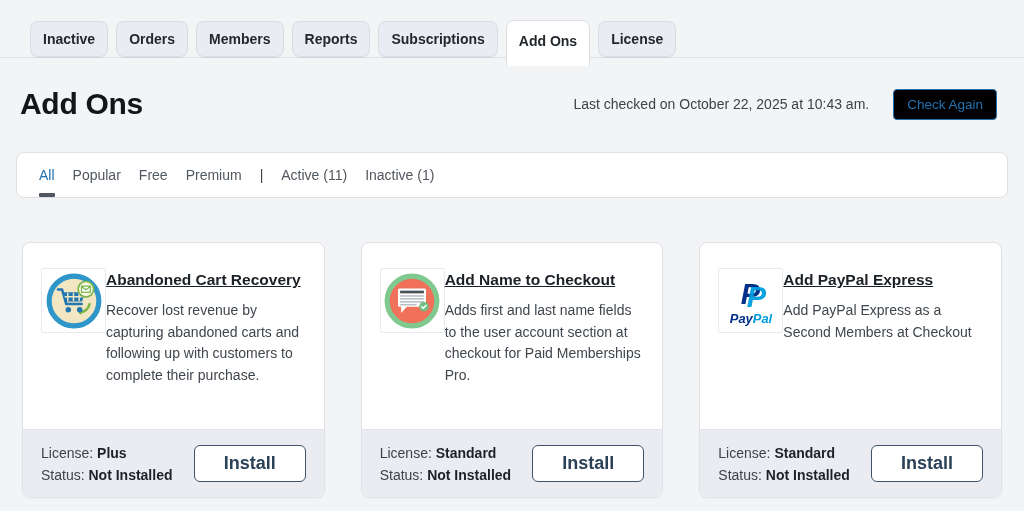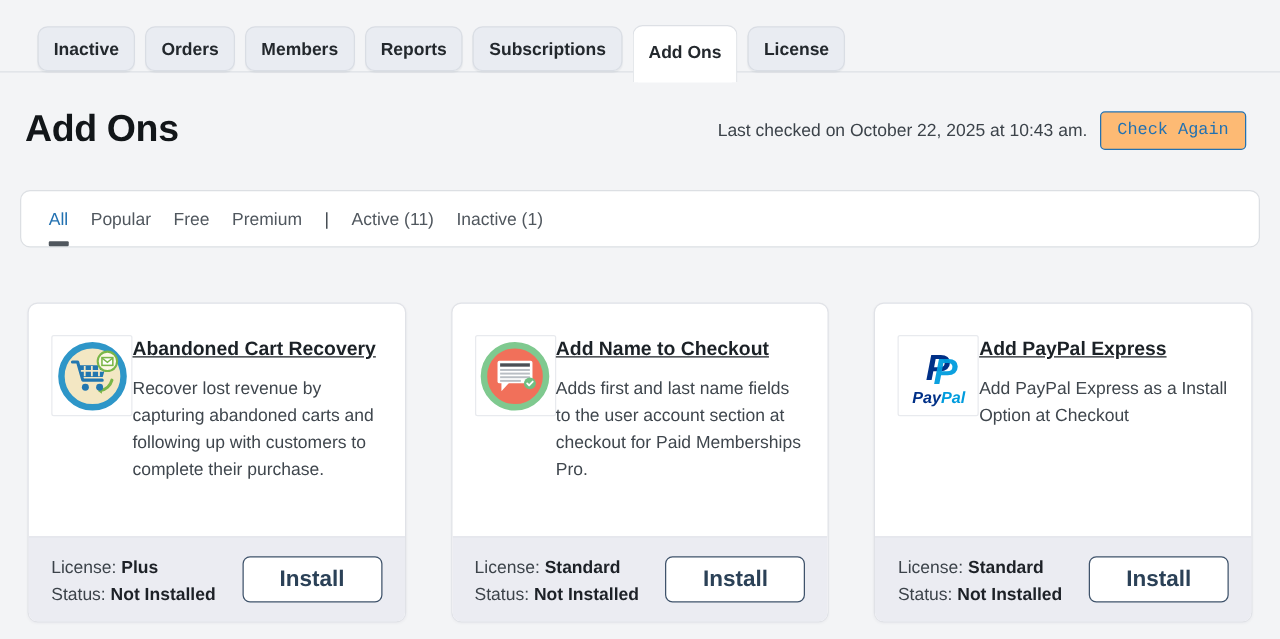--- a/index.html
+++ b/index.html
@@ -36,26 +36,26 @@
     position:relative; z-index:2;
     box-shadow:none;
   }
 
   
   .page-header {
     display:flex; justify-content:space-between; align-items:center;
     padding:0 27px 0 20px; margin-top:24px; height:44px;
   }
   .page-title { font-size:30px; font-weight:700; color:#121619; letter-spacing:-.3px; }
-  .header-right { display:flex; align-items:center; gap:10px; }
+  .header-right { display:flex; align-items:center; gap:24px; }
   .last-checked { font-size:14px; color:#3c434a; }
   .check-again-btn {
-    background:#fdba74; border:1px solid #2271b1; color:#2271b1;
+    background:#000000; border:1px solid #2271b1; color:#2271b1;
     border-radius:4px; padding:7px 13px;
-    font-size:13.5px; font-family:Liberation Mono, monospace;
+    font-size:13.5px; font-family:Liberation Sans, sans-serif;
     cursor:pointer;
   }
 
   
   .filter-bar {
     margin:26px 16px 0; height:46px;
     background:#fff; border:1px solid #dcdfe3; border-radius:8px;
     display:flex; align-items:center; gap:18px;
     padding:0 22px;
   }
@@ -229,21 +229,21 @@
     <div class="card-body">
       <div class="icon-tile">
         <svg width="58" height="58" viewBox="0 0 56 56">
           <text x="18" y="31" font-family="Liberation Sans, sans-serif" font-size="28" font-weight="bold" font-style="italic" fill="#003087">P</text>
           <text x="24" y="34" font-family="Liberation Sans, sans-serif" font-size="28" font-weight="bold" font-style="italic" fill="#009cde" opacity="0.95">P</text>
           <text x="28" y="49" text-anchor="middle" font-family="Liberation Sans, sans-serif" font-size="12.5" font-weight="bold" font-style="italic"><tspan fill="#003087">Pay</tspan><tspan fill="#009cde">Pal</tspan></text>
         </svg>
       </div>
       <div class="card-info">
         <a class="card-title">Add PayPal Express</a>
-        <p class="card-desc">Add PayPal Express as a Install Option at Checkout</p>
+        <p class="card-desc">Add PayPal Express as a Second Members at Checkout</p>
       </div>
     </div>
     <footer class="card-footer">
       <div>
         <div class="meta-line">
           <span>License:</span>
           <b>Standard</b>
         </div>
         <div class="meta-line">
           <span>Status:</span>

